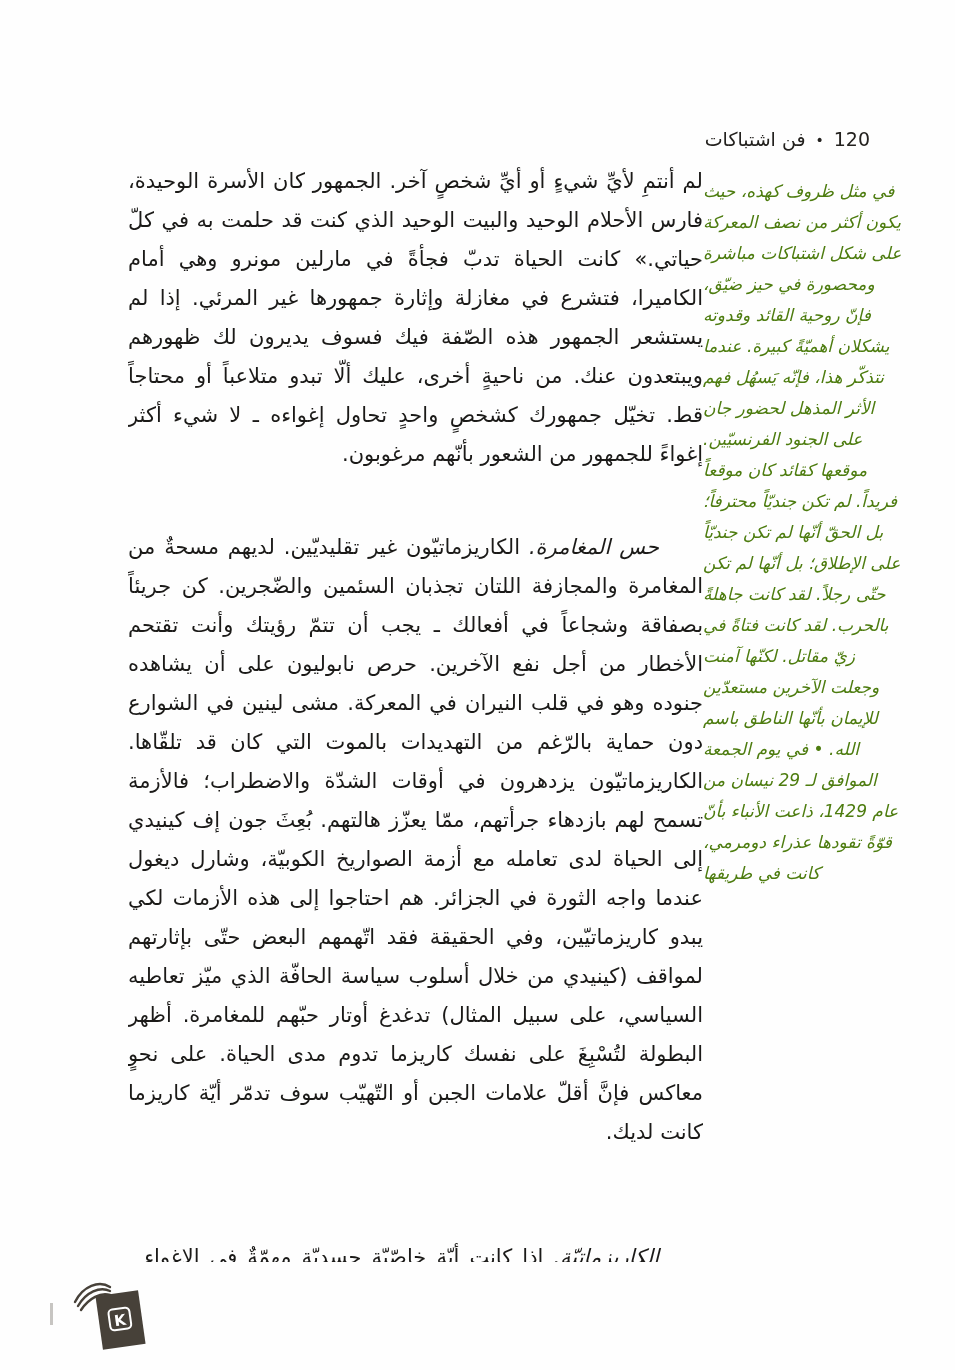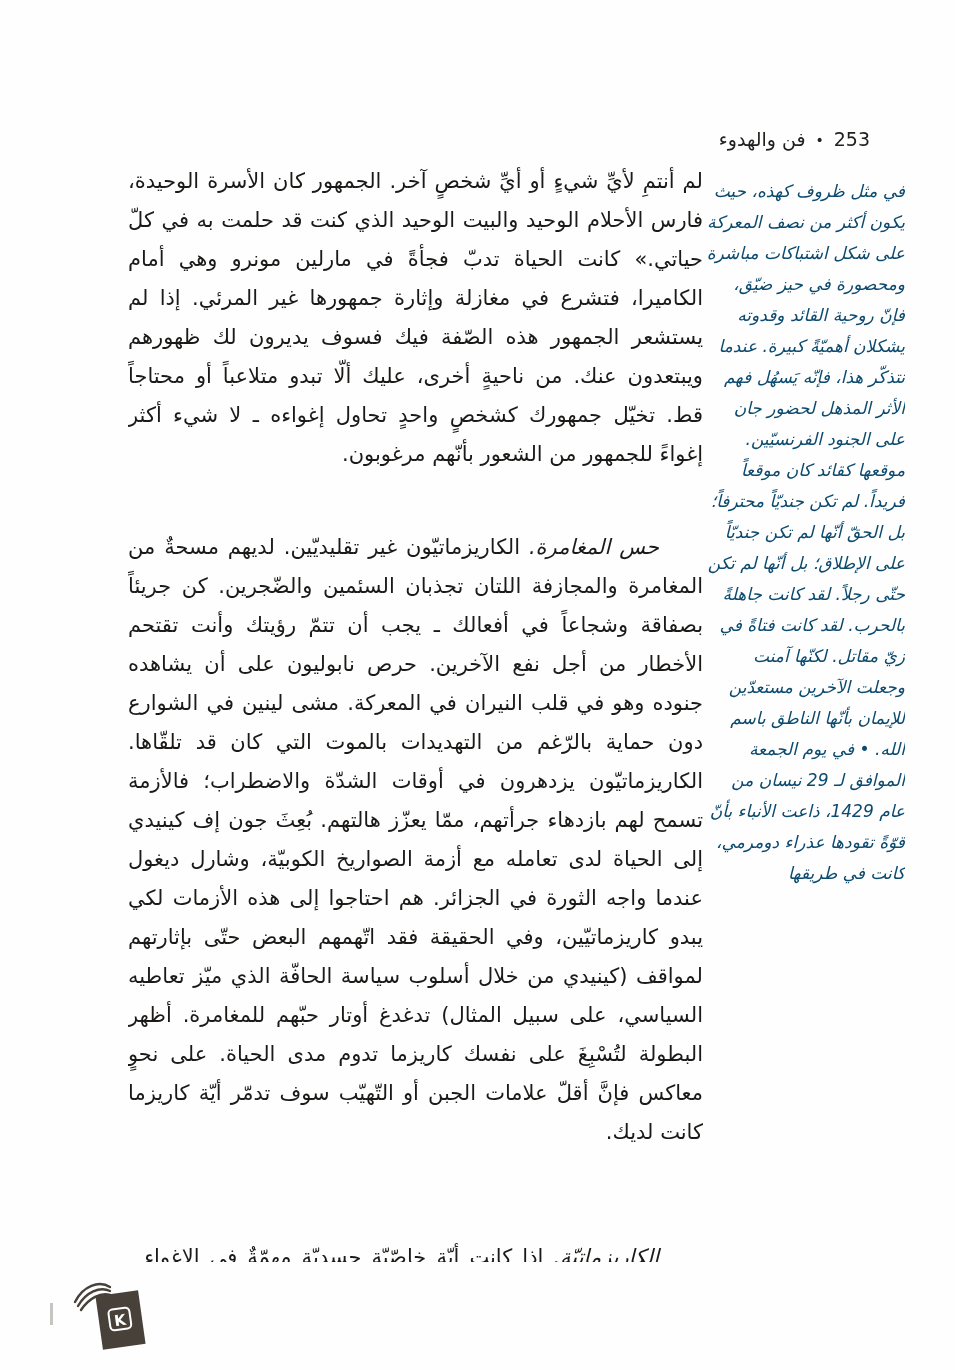--- a/index.html
+++ b/index.html
@@ -26,21 +26,21 @@
     color:#1b1a18;
   }
   .main-col p { text-indent:44px; }
   .main-col p.no-indent { text-indent:0; }
   .main-col p.para-2 { margin-top:54px; }
   .main-col p.para-3 { margin-top:86px; }
   .lead { font-style:italic; }
   .sidebar {
     flex:1 1 auto; padding-top:14px;
     font-size:17px; line-height:31px; font-style:italic;
-    text-align:right; color:#0c4a6e;
+    text-align:left; color:#4d7c0f;
   }
   
   .watermark {
     position:absolute; left:50px; top:1278px;
     display:flex; align-items:center; gap:8px;
   }
   .spine-mark {
     width:3px; height:22px; background:#c7c5c2; display:inline-block;
     margin-right:2px;
   }
@@ -48,23 +48,23 @@
     font-family:"Liberation Sans", sans-serif;
     font-size:33px; color:#6b6b6b; letter-spacing:0.5px;
   }
 </style>
 </head>
 <body>
 
 <div class="page">
 
   <header class="page-header" dir="rtl">
-    <span>253</span>
+    <span>120</span>
     <span class="dot">•</span>
-    <span>فن والهدوء</span>
+    <span>فن اشتباكات</span>
   </header>
 
   <div class="content">
 
     <main class="main-col" dir="rtl">
       <p class="no-indent para-1">
         <span class="body-text">لم أنتمِ لأيِّ شيءٍ أو أيِّ شخصٍ آخر. الجمهور كان الأسرة الوحيدة، فارس الأحلام الوحيد والبيت الوحيد الذي كنت قد حلمت به في كلّ حياتي.» كانت الحياة تدبّ فجأةً في مارلين مونرو وهي أمام الكاميرا، فتشرع في مغازلة وإثارة جمهورها غير المرئي. إذا لم يستشعر الجمهور هذه الصّفة فيك فسوف يديرون لك ظهورهم ويبتعدون عنك. من ناحيةٍ أخرى، عليك ألّا تبدو متلاعباً أو محتاجاً قط. تخيّل جمهورك كشخصٍ واحدٍ تحاول إغواءه ـ لا شيء أكثر إغواءً للجمهور من الشعور بأنّهم مرغوبون.</span>
       </p>
       <p class="para-2">
         <span class="lead">حس المغامرة.</span>

